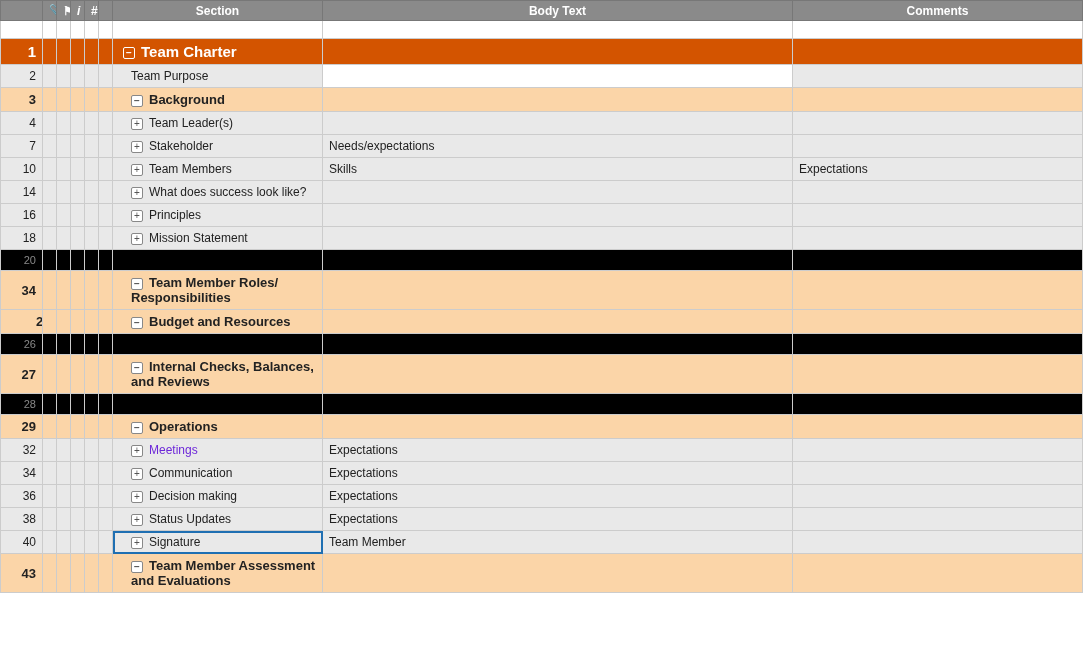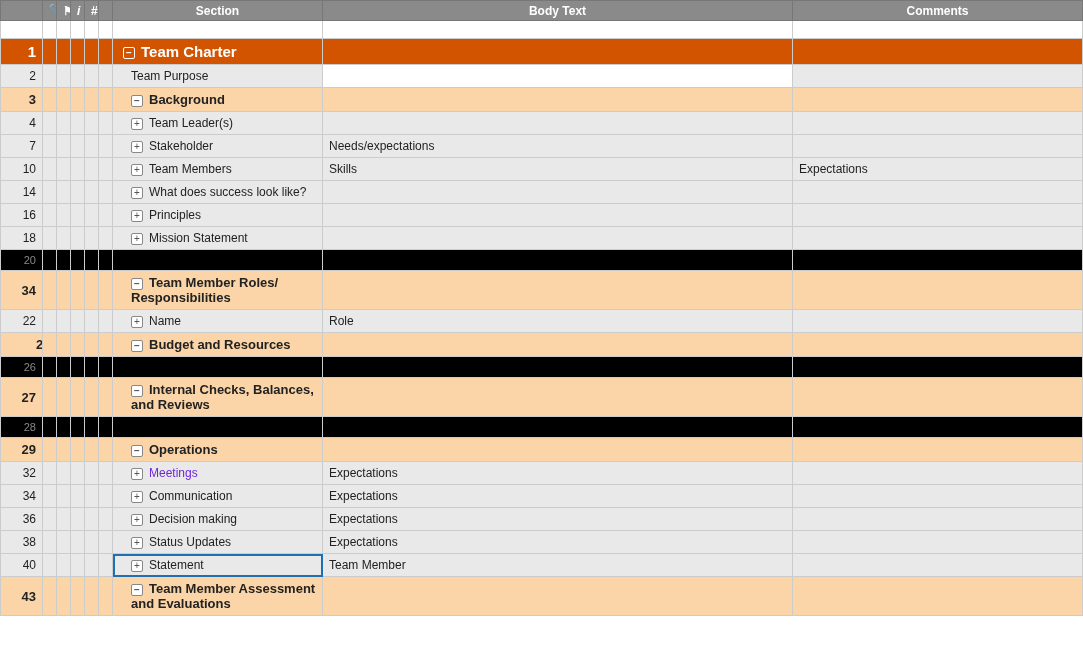--- a/index.html
+++ b/index.html
@@ -193,31 +193,20 @@
         <td class="numcell" style="height: 34px;">34</td>
         <td class="mini"></td>
         <td class="mini"></td>
         <td class="mini"></td>
         <td class="mini"></td>
         <td class="mini"></td>
         <td class="sec pad1"><span class="icn minus"></span><span>Team Member Roles/ Responsibilities</span></td>
         <td class="sec"><span></span></td>
         <td class="sec"><span></span></td>
       </tr>
-      <tr class="row-l2">
-        <td class="numcell" style="height: 21px;">22</td>
-        <td class="mini"></td>
-        <td class="mini"></td>
-        <td class="mini"></td>
-        <td class="mini"></td>
-        <td class="mini"></td>
-        <td class="sec pad2"><span class="icn plus"></span><span>Name</span></td>
-        <td class="sec"><span>Role</span></td>
-        <td class="sec"><span></span></td>
-      </tr>
       <tr class="row-l1">
         <td class="numcell" style="height: 21px; padding-left: 35px;">25</td>
         <td class="mini"></td>
         <td class="mini"></td>
         <td class="mini"></td>
         <td class="mini"></td>
         <td class="mini"></td>
         <td class="sec pad1"><span class="icn minus"></span><span>Budget and Resources</span></td>
         <td class="sec"><span></span></td>
         <td class="sec"><span></span></td>
@@ -310,21 +299,21 @@
         <td class="sec"><span>Expectations</span></td>
         <td class="sec"><span></span></td>
       </tr>
       <tr class="row-l2">
         <td class="numcell" style="height: 21px;">40</td>
         <td class="mini"></td>
         <td class="mini"></td>
         <td class="mini"></td>
         <td class="mini"></td>
         <td class="mini"></td>
-        <td class="sec pad2 seltd"><span class="icn plus"></span><span>Statement</span></td>
+        <td class="sec pad2 seltd"><span class="icn plus"></span><span>Signature</span></td>
         <td class="sec"><span>Team Member</span></td>
         <td class="sec"><span></span></td>
       </tr>
       <tr class="row-l1">
         <td class="numcell" style="height: 34px;">43</td>
         <td class="mini"></td>
         <td class="mini"></td>
         <td class="mini"></td>
         <td class="mini"></td>
         <td class="mini"></td>

